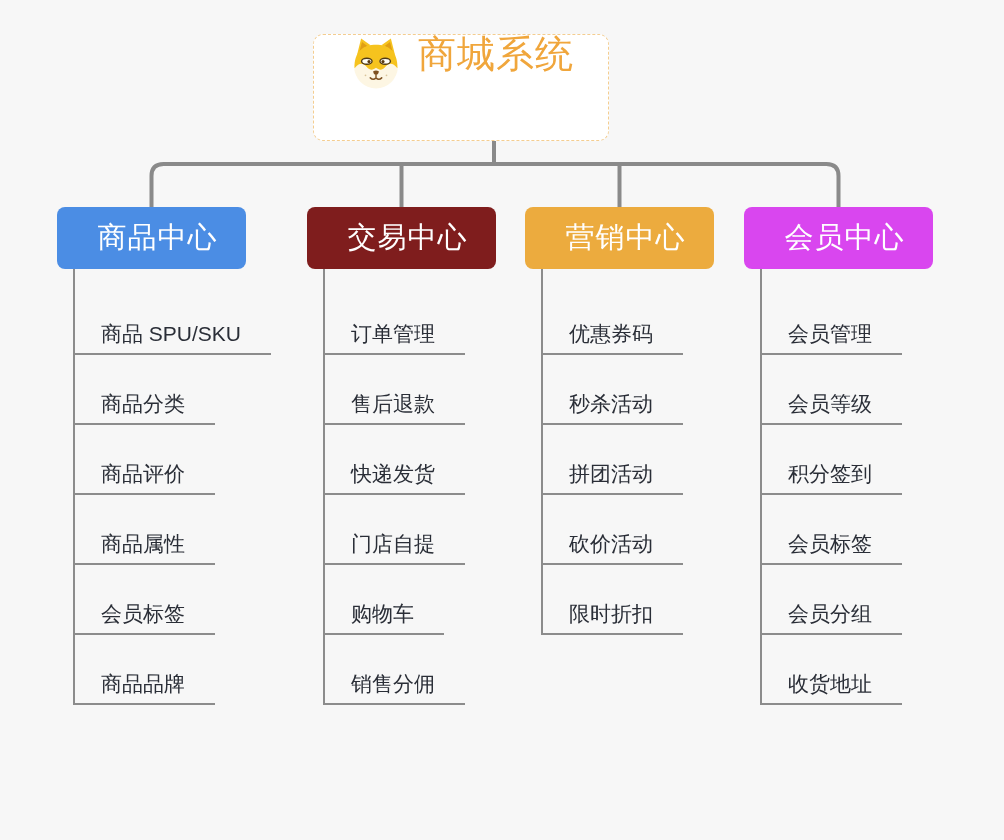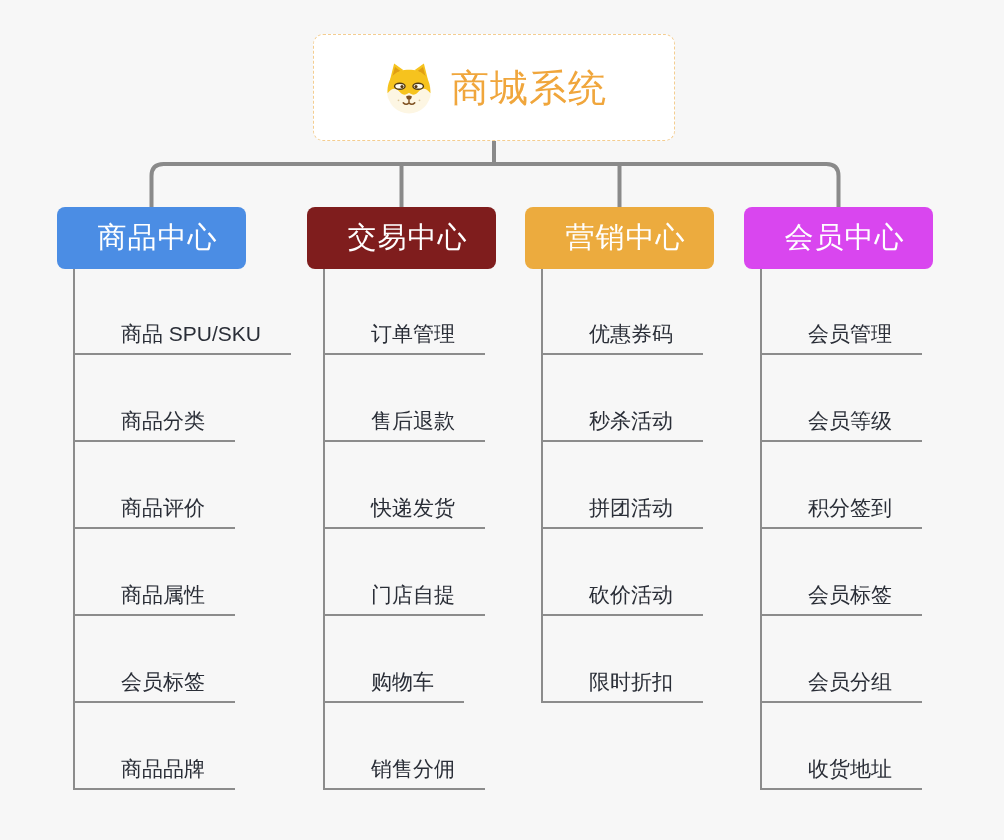--- a/index.html
+++ b/index.html
@@ -12,48 +12,48 @@
   }
   *{margin:0;padding:0;box-sizing:border-box;}
   html,body{background:var(--bg);}
   body{font-family:"Liberation Sans","DejaVu Sans",sans-serif;}
   .canvas{
     position:relative;width:1004px;height:840px;background:var(--bg);
     overflow:hidden;
   }
   .connectors{position:absolute;left:0;top:0;width:1004px;height:840px;pointer-events:none;}
   .root-node{
-    position:absolute;left:313px;top:34px;width:362px;height:107px;
+    position:absolute;left:313px;top:34px;width:296px;height:107px;
     background:#ffffff;border:1px dashed var(--root-border);border-radius:10px;
-    display:flex;align-items:center;justify-content:center;gap:14px;
+    display:flex;justify-content:center;gap:14px;
     cursor:pointer;
   }
   .root-title{
     font-size:38px;color:var(--root-title);font-weight:500;letter-spacing:1px;
     line-height:1;
   }
   .dog{width:56px;height:56px;display:flex;align-items:center;justify-content:center;}
   .branch-node{
     position:absolute;top:207px;width:189px;height:62px;border-radius:8px;
     display:flex;align-items:center;justify-content:center;
     color:#ffffff;font-size:29px;letter-spacing:1px;cursor:pointer;padding-left:12px;
   }
   .branch-items{
     position:absolute;display:flex;flex-direction:column;align-items:flex-start;
     border-left:2px solid var(--underline);
   }
   .item{
-    height:87px;display:flex;align-items:flex-end;
+    height:70px;display:flex;align-items:flex-end;
     border-bottom:2px solid var(--underline);
     cursor:pointer;
   }
   .item:first-child{height:86px;}
   .item-label{
     display:block;font-size:21px;color:var(--item-text);
-    padding:0 30px 7px 46px;line-height:1.15;white-space:nowrap;
+    padding:0 30px 7px 26px;line-height:1.15;white-space:nowrap;
   }
 </style>
 </head>
 <body>
 
 <div class="canvas">
 
   <svg class="connectors" viewBox="0 0 1004 840" xmlns="http://www.w3.org/2000/svg">
     <g id="connector-group" fill="none" stroke="#8a8a8a" stroke-width="4">
         <path d="M494 141 V164"></path>

